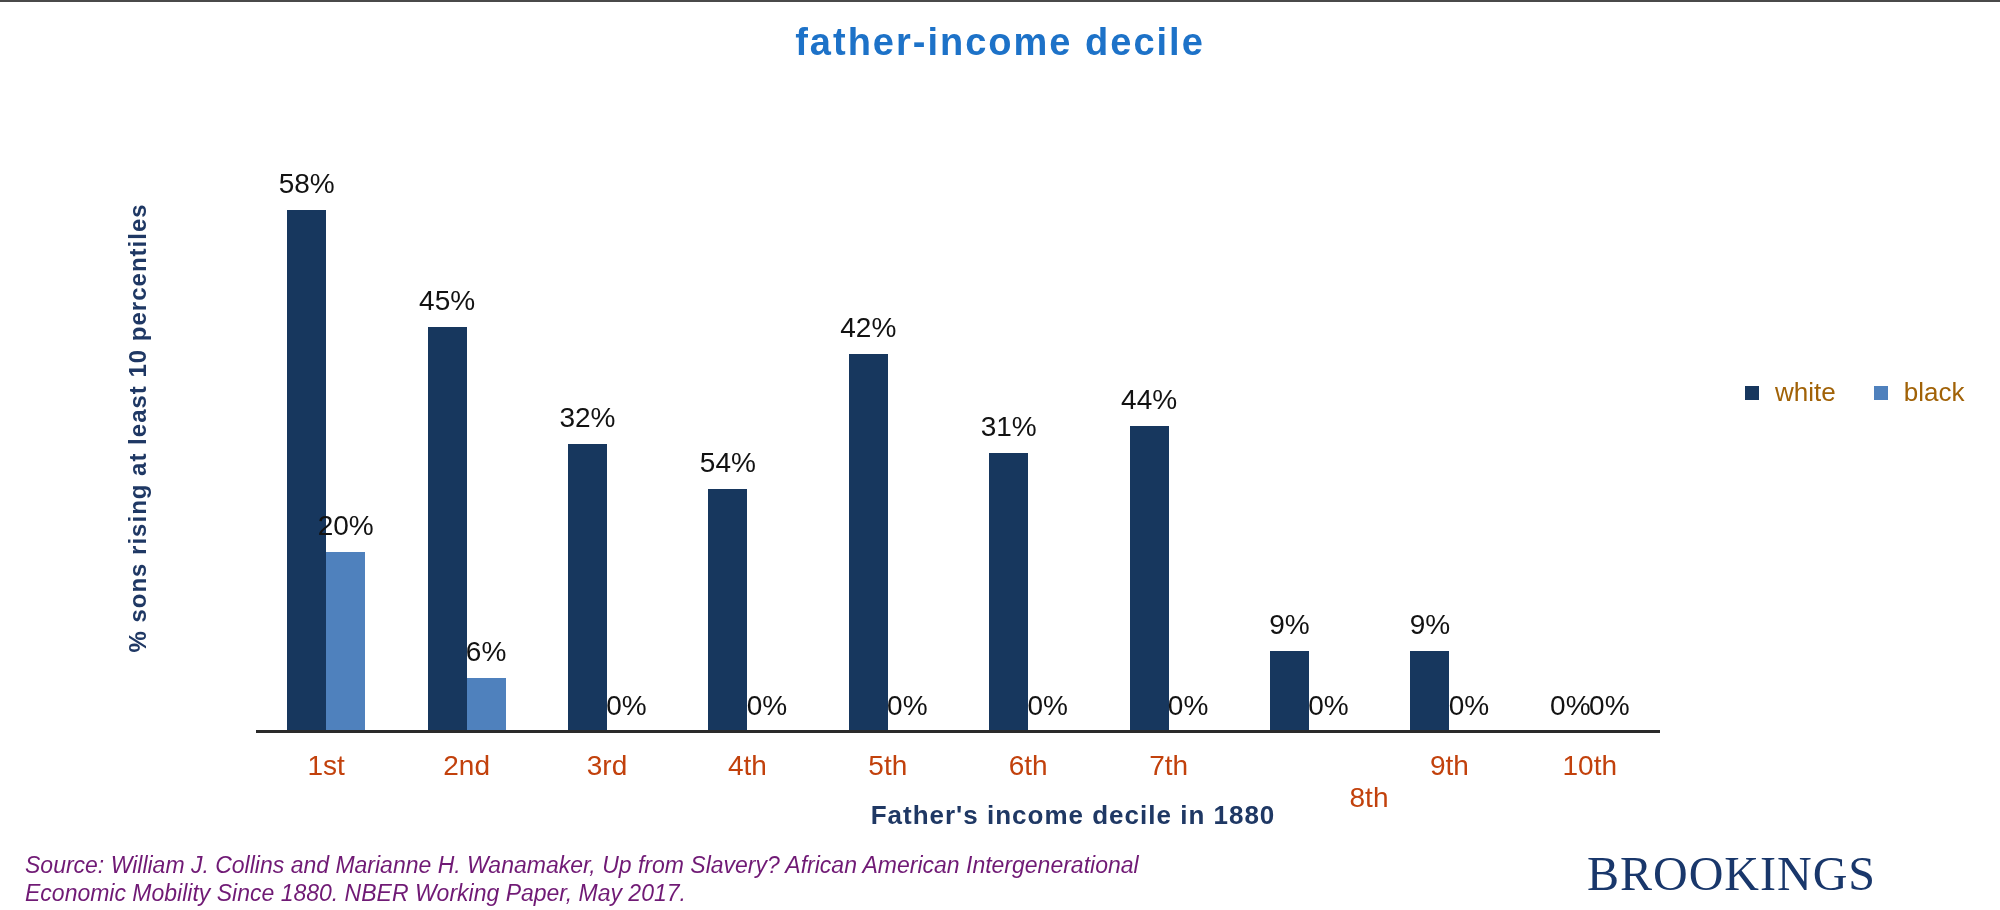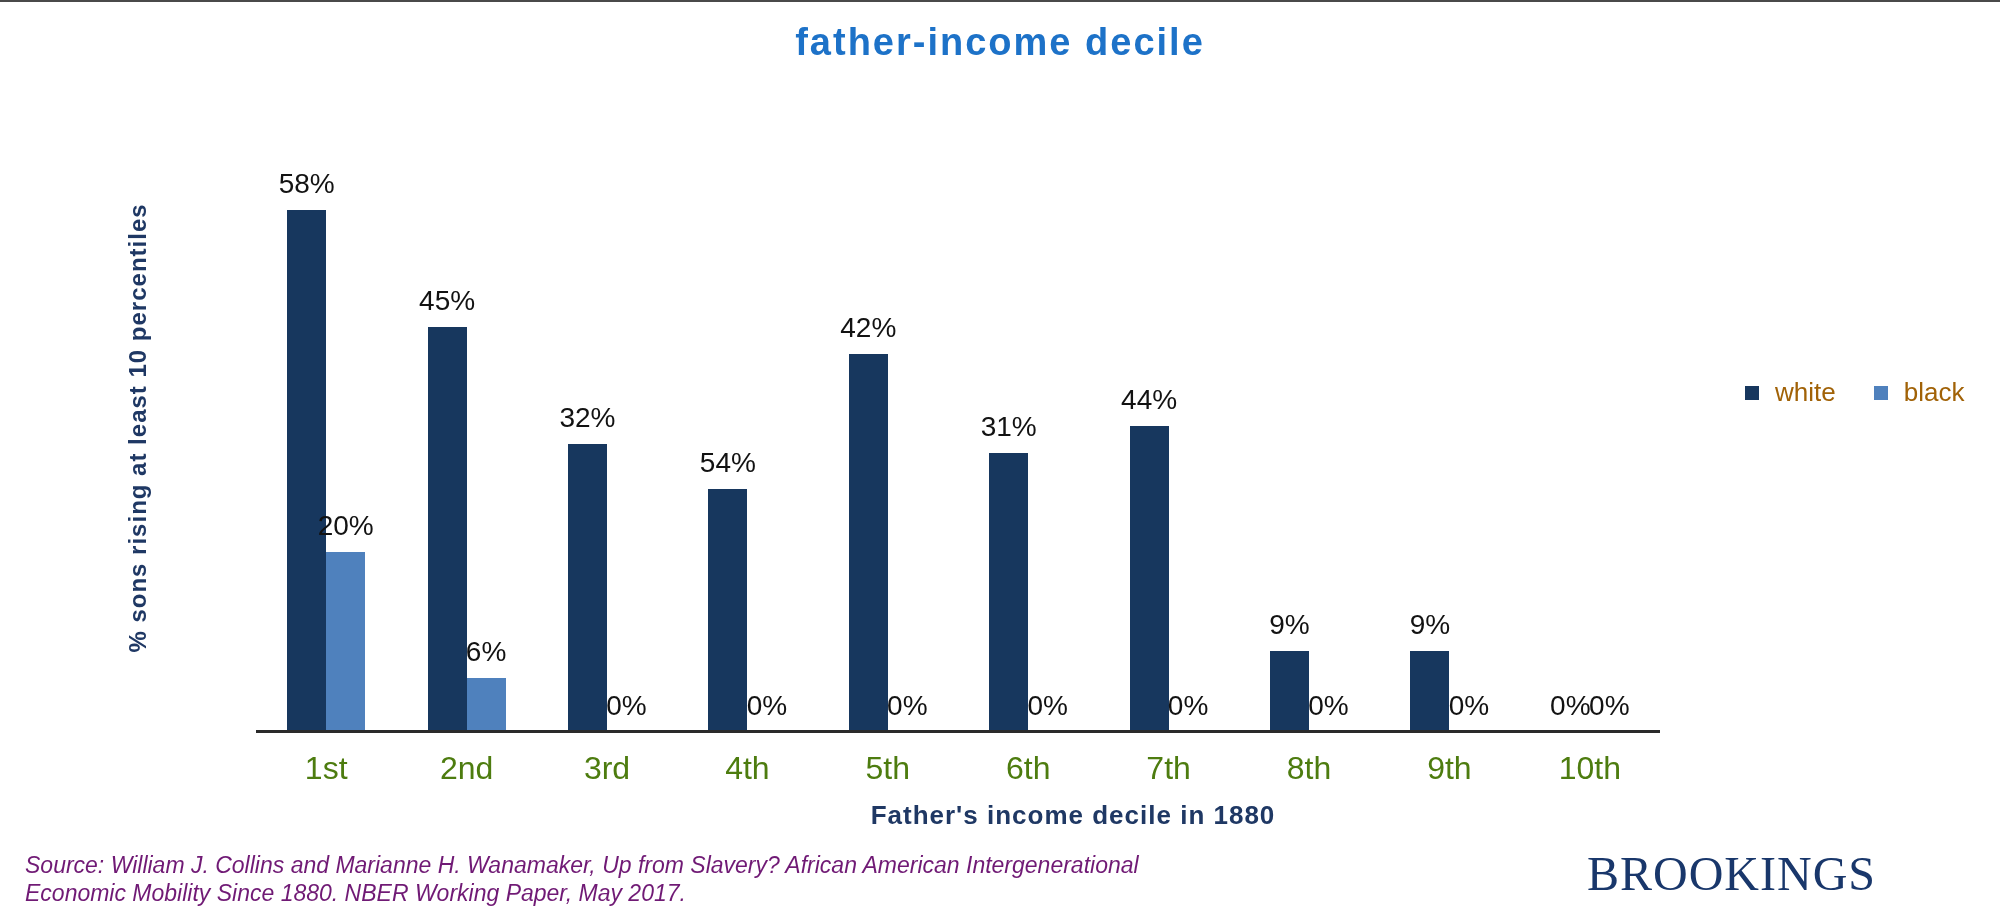--- a/index.html
+++ b/index.html
@@ -81,22 +81,22 @@
   #ticks {
     position: absolute;
     left: 256px; top: 750px;
     width: 1404px; height: 40px;
   }
   .x-tick {
     position: absolute;
     top: 0;
     transform: translateX(-50%);
     white-space: nowrap;
-    font-size: 32px;
-    color: #4d7c0f;
+    font-size: 28px;
+    color: #c2410c;
   }
   
   #legend {
     position: absolute;
     left: 1745px; top: 377px;
     display: flex;
     align-items: center;
     gap: 38px;
   }
   .legend-item {
@@ -189,21 +189,21 @@
   <div id="axis-line"></div>
 
   <div id="ticks">
       <div class="x-tick" style="left: 70.2px;">1st</div>
       <div class="x-tick" style="left: 210.6px;">2nd</div>
       <div class="x-tick" style="left: 351px;">3rd</div>
       <div class="x-tick" style="left: 491.4px;">4th</div>
       <div class="x-tick" style="left: 631.8px;">5th</div>
       <div class="x-tick" style="left: 772.2px;">6th</div>
       <div class="x-tick" style="left: 912.6px;">7th</div>
-      <div class="x-tick" style="left: 1053px;">8th</div>
+      <div class="x-tick" style="left: 1113px; margin-top: 32px;">8th</div>
       <div class="x-tick" style="left: 1193.4px;">9th</div>
       <div class="x-tick" style="left: 1333.8px;">10th</div>
     </div>
 
   <div id="x-axis-title">Father's income decile in 1880</div>
 
   <div id="legend">
       <div class="legend-item">
         <span class="legend-swatch" style="background: rgb(23, 55, 94);"></span>
         <span class="legend-label">white</span>

